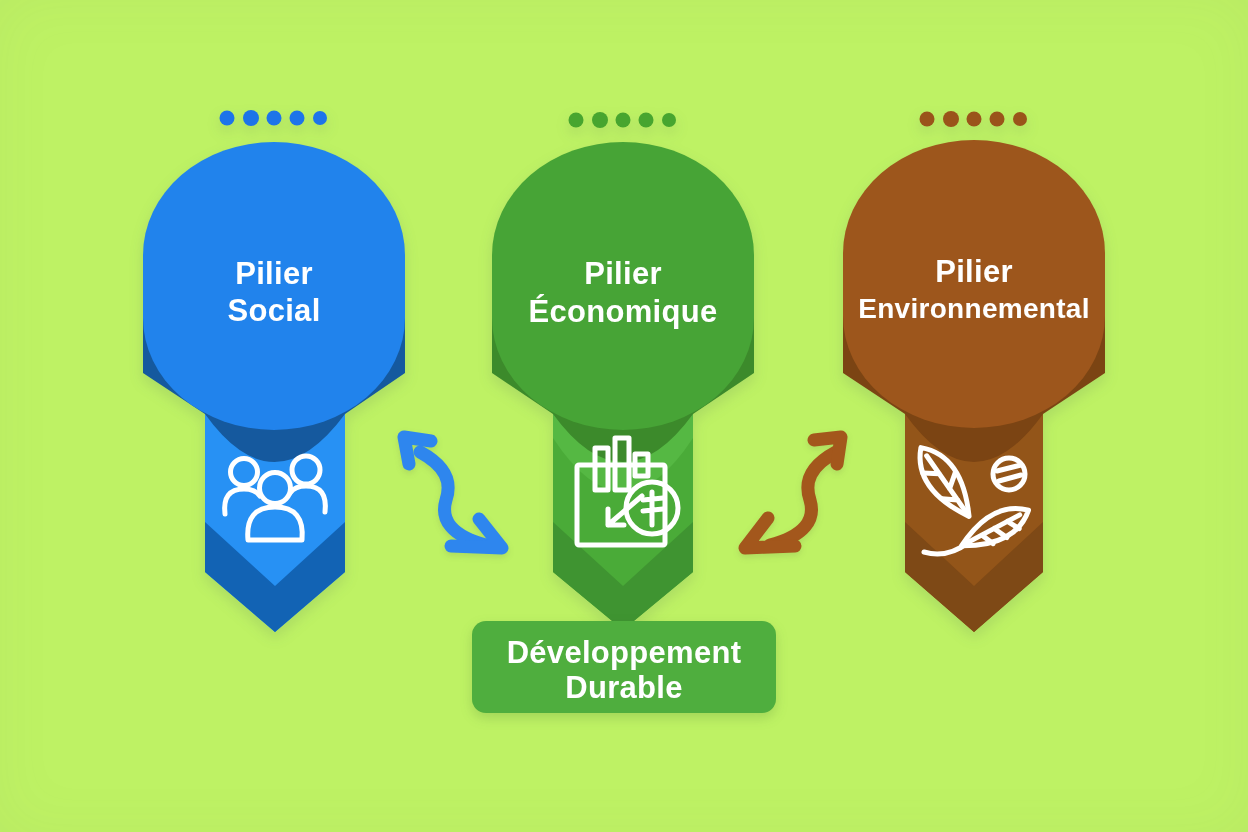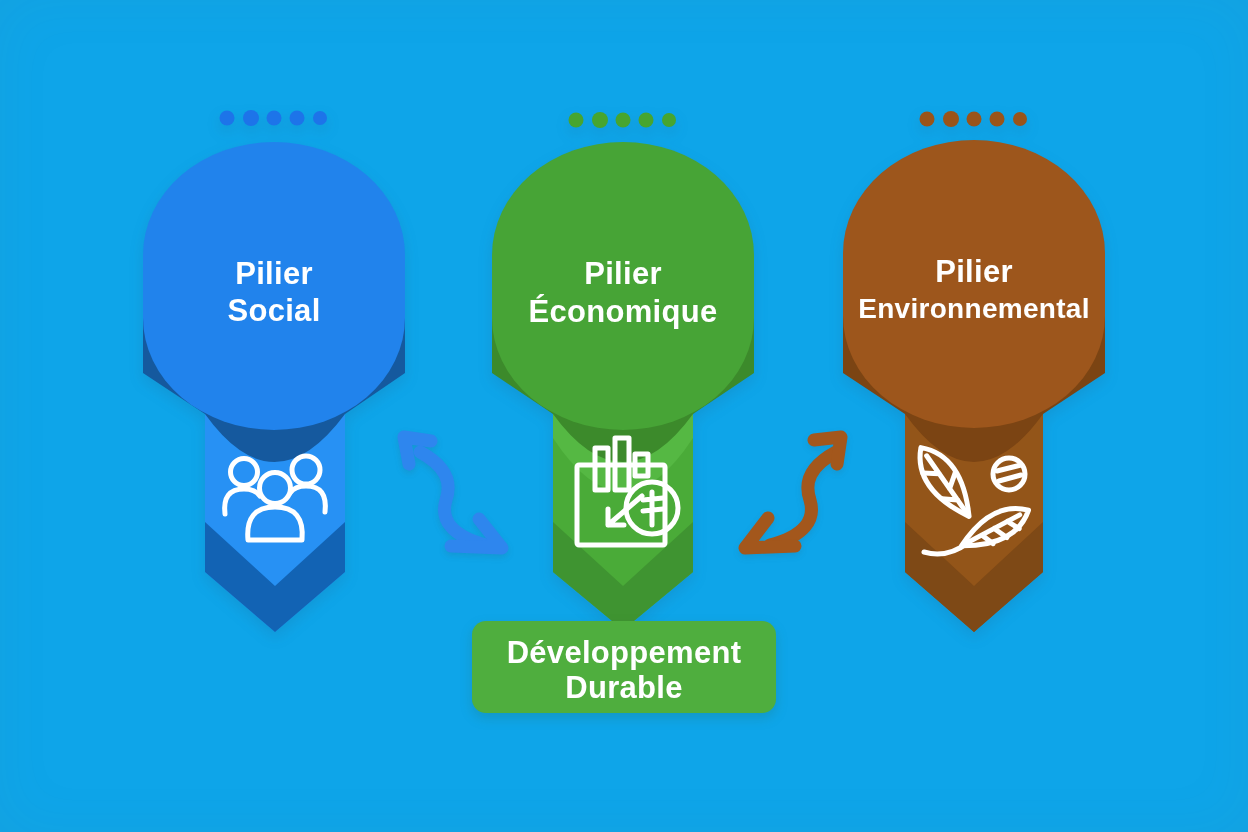--- a/index.html
+++ b/index.html
@@ -1,20 +1,20 @@
 <!DOCTYPE html>
 <html><head>
 <meta charset="utf-8">
 <style>
   html,body{margin:0;padding:0;background:#ffffff;}
   .stage{
     position:relative;
     width:1248px;height:832px;
     margin:0 auto;
-    background:#0ea5e9;
+    background:#bef264;
     box-shadow:inset 0 0 60px rgba(120,120,110,0.06);
     overflow:hidden;
     font-family:"Liberation Sans", sans-serif;
   }
   svg{position:absolute;inset:0;display:block;}
   .pillar{filter:drop-shadow(0 6px 7px rgba(40,60,90,0.13));}
   .devbox{filter:drop-shadow(0 5px 6px rgba(40,90,40,0.18));}
   .arrow{filter:drop-shadow(0 3px 3px rgba(60,60,60,0.12));}
   text{
     font-family:"Liberation Sans", sans-serif;

